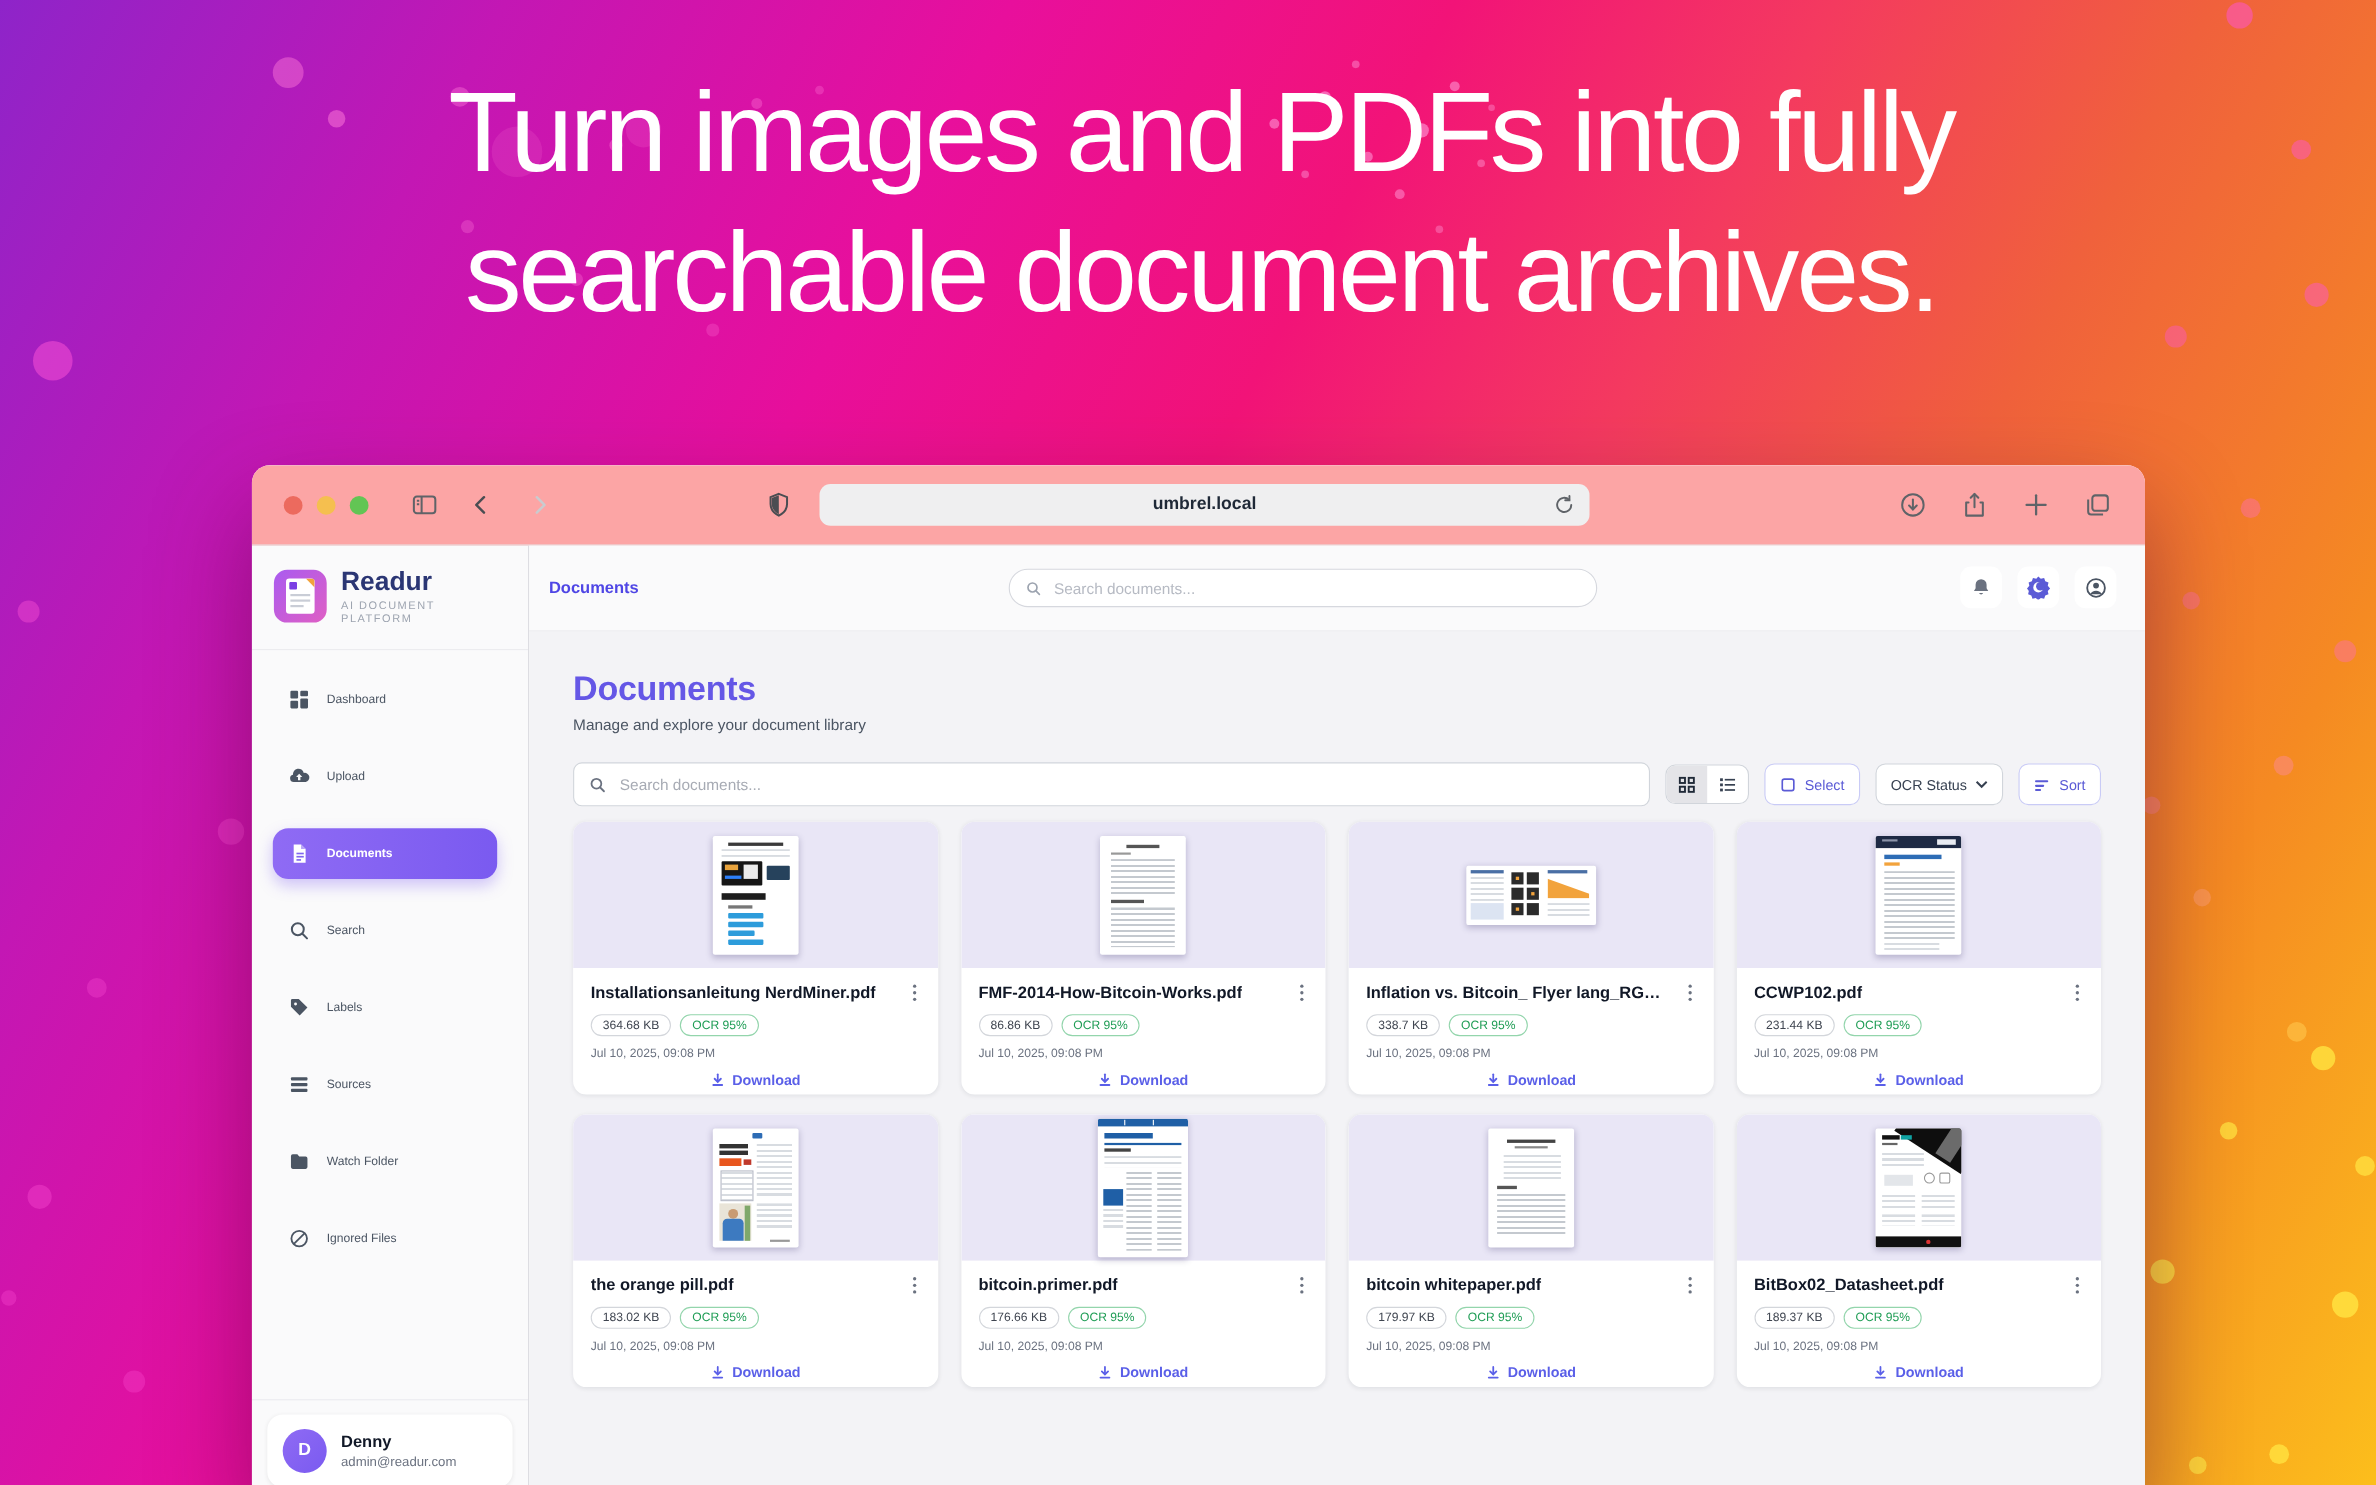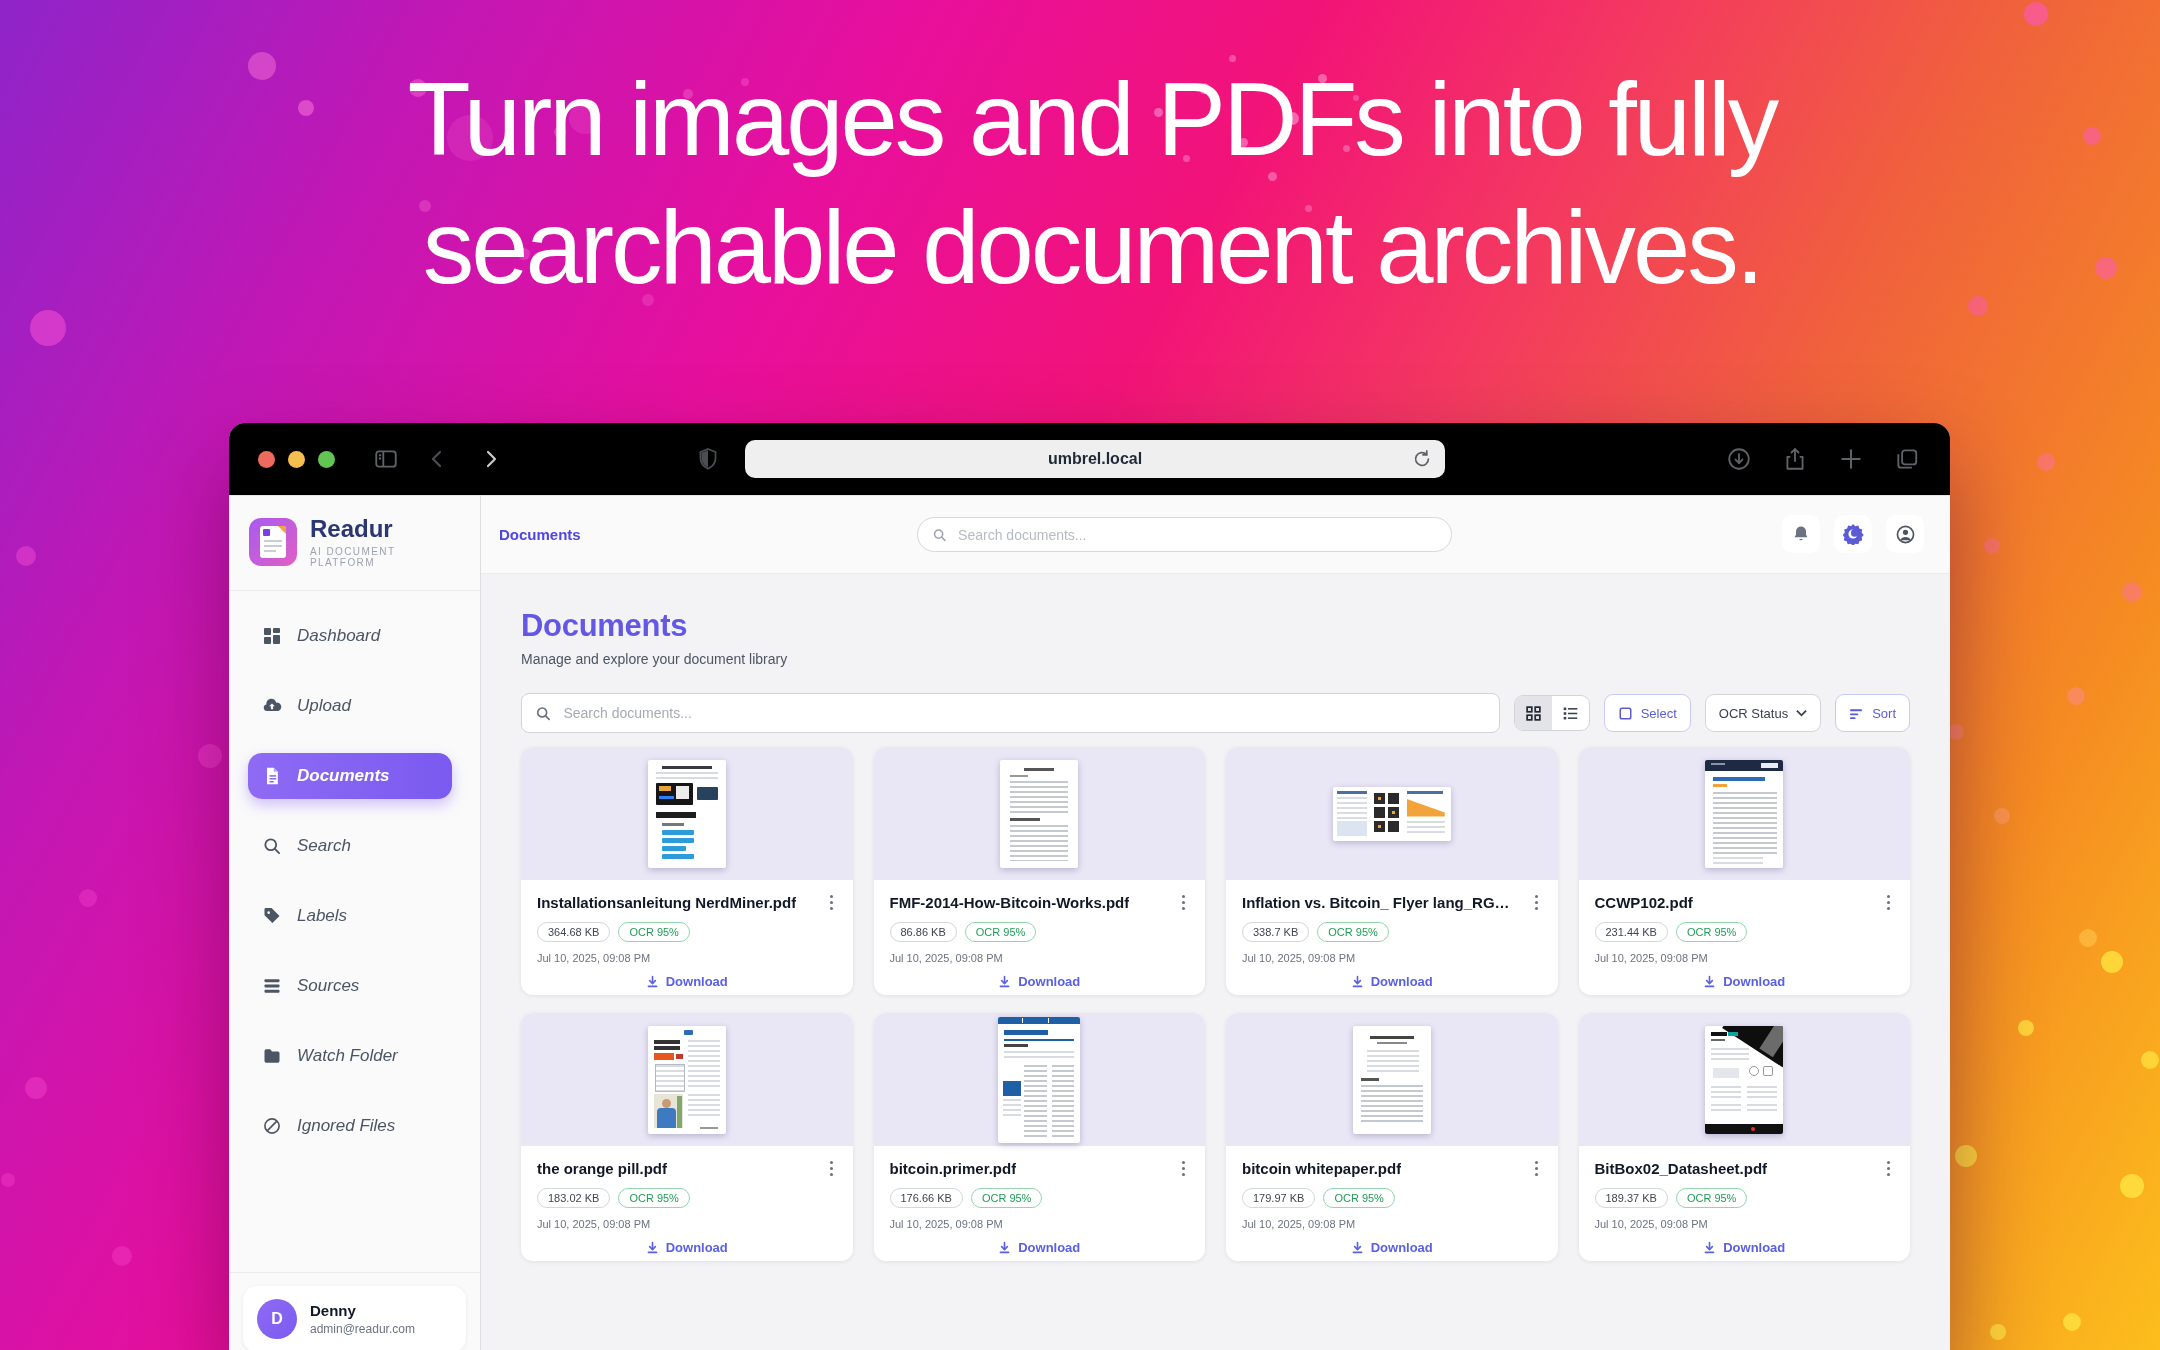--- a/index.html
+++ b/index.html
@@ -6,21 +6,21 @@
   body{width:2160px;height:1350px;overflow:hidden;font-family:"Liberation Sans",sans-serif;}
   .canvas{position:relative;width:2160px;height:1350px;overflow:hidden;
     background:linear-gradient(118deg,#8E24C9 0%,#C317B4 16%,#E80F9C 32%,#F21378 46%,#F43A5F 58%,#F0613C 70%,#F58A22 85%,#FCBE1C 100%);}
   .dot{position:absolute;border-radius:50%;}
   
   .hero{position:absolute;top:56px;left:12px;width:100%;text-align:center;color:#fff;
     font-size:103px;font-weight:400;letter-spacing:-3px;line-height:128px;}
   
   .window{position:absolute;left:229px;top:423px;width:1721px;height:942px;background:#fff;
     border-radius:16px 16px 0 0;overflow:hidden;box-shadow:0 40px 90px rgba(70,0,60,.45);}
-  .chrome{height:72px;background:#000000;border-bottom:1px solid #E6E6E8;display:flex;align-items:center;position:relative;}
+  .chrome{height:72px;background:#fca5a5;border-bottom:1px solid #E6E6E8;display:flex;align-items:center;position:relative;}
   .lights{display:flex;gap:13px;margin-left:29px;}
   .light{width:17px;height:17px;border-radius:50%;}
   .light.red{background:#EC6A5E;}.light.yellow{background:#F5BF4F;}.light.green{background:#62C554;}
   .chrome-ic{display:flex;align-items:center;justify-content:center;width:38px;height:38px;}
   .chrome-ic svg{display:block;}
   .c-left{display:flex;align-items:center;gap:14px;margin-left:32px;}
   .urlbar{position:absolute;left:516px;top:17px;width:700px;height:38px;background:#EFEFF0;border-radius:10px;
     display:flex;align-items:center;justify-content:center;}
   .urlbar .url{font-size:16px;color:#1F2937;font-weight:600;}
   .url-reload{position:absolute;right:12px;top:8px;}
@@ -31,21 +31,21 @@
   .sidebar{width:251px;background:#FAFAFB;border-right:1px solid #DDDDE2;display:flex;flex-direction:column;}
   .brand{display:flex;align-items:center;gap:13px;padding:20px 18px 22px 20px;border-bottom:1px solid #ECECEF;}
   .brand-logo{width:48px;height:48px;border-radius:12px;background:linear-gradient(135deg,#A95BF0,#E05FC4);
     display:flex;align-items:center;justify-content:center;flex:0 0 auto;}
   .brand-page{width:26px;height:32px;background:#fff;border-radius:3px;position:relative;overflow:hidden;}
   .brand-page i{position:absolute;}
   .brand-name{font-size:24px;font-weight:700;color:#2B3674;line-height:26px;}
   .brand-tag{font-size:10px;letter-spacing:1.4px;color:#9CA3AF;margin-top:4px;}
   .nav{list-style:none;margin:0;padding:22px 0 0 0;}
   .nav li{display:flex;align-items:center;gap:15px;height:46px;margin:0 28px 24px 19px;padding:0 0 0 14px;
-    border-radius:14px;font-size:17px;color:#4B5563;cursor:default;font-style:italic;}
+    border-radius:14px;font-size:11px;color:#4B5563;cursor:default;}
   .nav li svg{flex:0 0 auto;}
   .nav li.active{background:linear-gradient(90deg,#8F6BF4,#7A5AF0);color:#fff;font-weight:700;
     box-shadow:0 6px 14px rgba(124,90,240,.35);}
   .nav li.tall{height:60px;}
   .nav .two-line{width:118px;line-height:19px;}
   .user-sec{margin-top:auto;border-top:1px solid #ECECEF;padding:13px 14px 14px;}
   .user-card{background:#fff;border-radius:14px;box-shadow:0 1px 4px rgba(0,0,0,.07);display:flex;align-items:center;gap:13px;padding:13px 14px;}
   .avatar{width:40px;height:40px;border-radius:50%;background:linear-gradient(135deg,#8F6BF4,#7A5AF0);
     color:#fff;font-weight:700;font-size:16px;display:flex;align-items:center;justify-content:center;}
   .user-name{font-size:15px;font-weight:700;color:#111827;}

